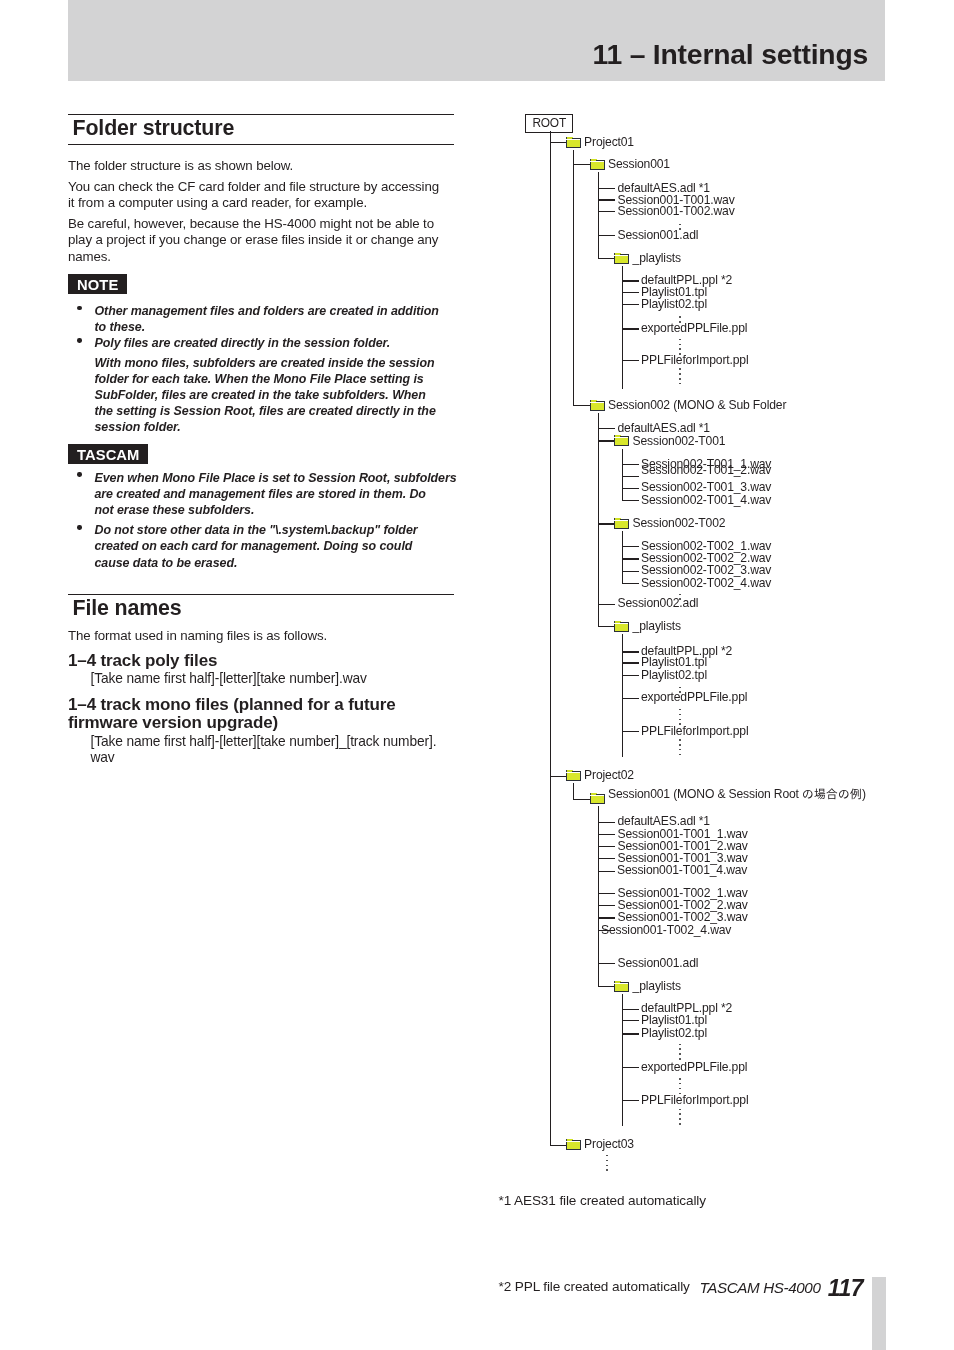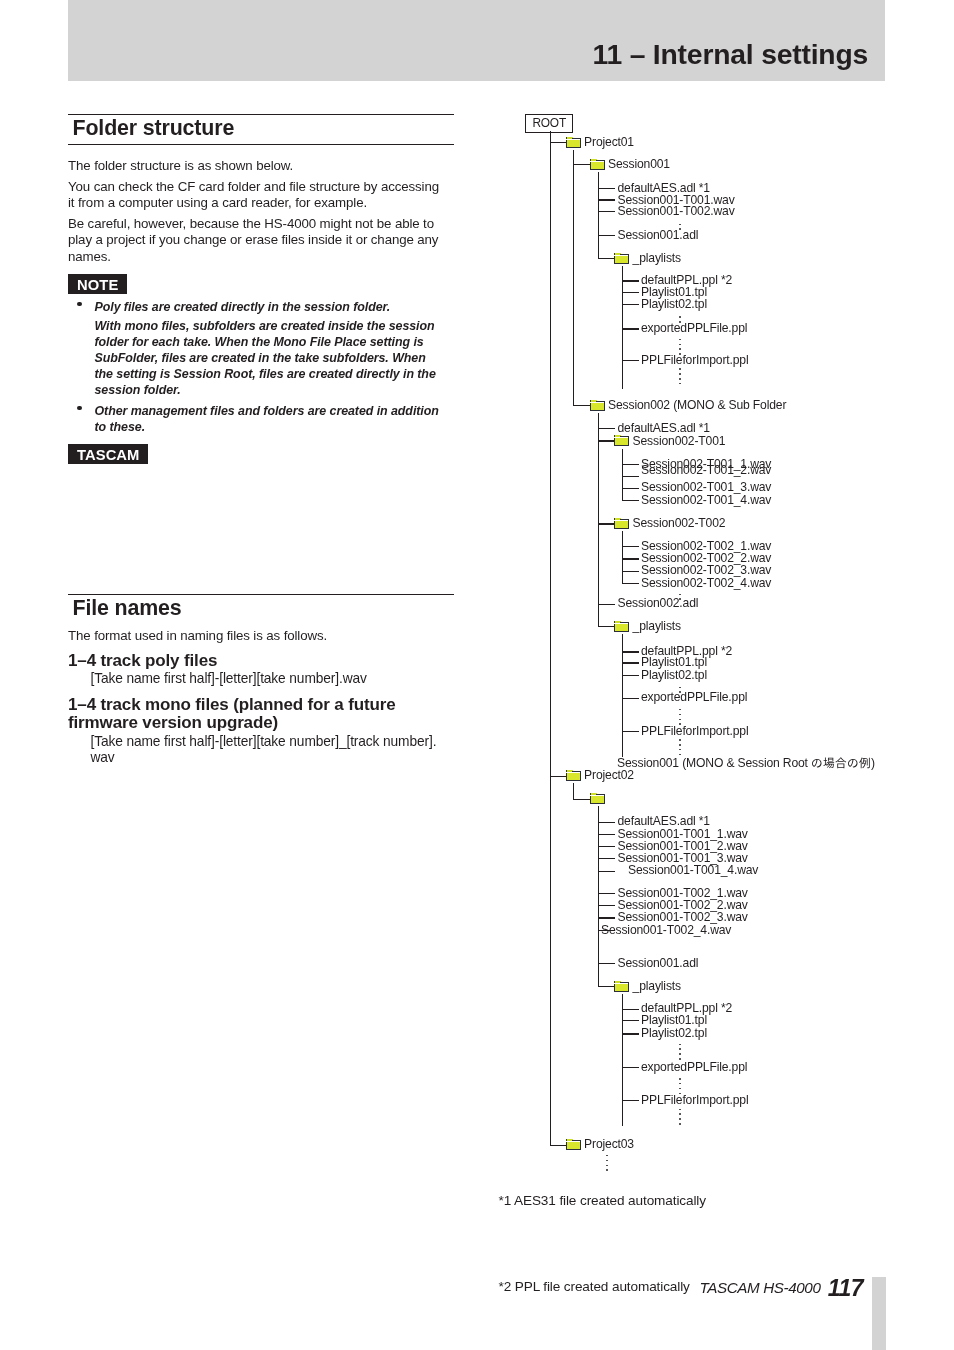--- a/index.html
+++ b/index.html
@@ -66,33 +66,41 @@
       <div class="ttl">Folder structure</div>
       <div class="rule-bot"></div>
     </div>
 
     <p class="body" style="top:158px;">The folder structure is as shown below.</p>
     <p class="body" style="top:178.5px;">You can check the CF card folder and file structure by accessing it from a computer using a card reader, for example.</p>
     <p class="body" style="top:215.5px;">Be careful, however, because the HS-4000 might not be able to play a project if you change or erase files inside it or change any names.</p>
 
     <div class="tagbox" style="top:274.2px;left:0;">NOTE</div>
     <ul class="bul" style="top:298.7px;">
+      <li style="margin-top:4.6px;">
+          <span class="dot">•</span>
+        <p>Other management files and folders are created in addition to these.</p>
+      </li>
       <li>
           <span class="dot">•</span>
         <p>Poly files are created directly in the session folder.</p>
         <p style="margin-top:3.2px;">With mono files, subfolders are created inside the session folder for each take. When the Mono File Place setting is SubFolder, files are created in the take subfolders. When the setting is Session Root, files are created directly in the session folder.</p>
       </li>
-      <li style="margin-top:4.6px;">
-          <span class="dot">•</span>
-        <p>Other management files and folders are created in addition to these.</p>
-      </li>
     </ul>
 
     <div class="tagbox" style="top:444.2px;left:0;">TASCAM</div>
     <ul class="bul" style="top:469.5px;">
+      <li style="width:363.5px;">
+          <span class="dot">•</span>
+        <p>Even when Mono File Place is set to Session Root, subfolders are created and management files are stored in them. Do not&nbsp;erase these subfolders.</p>
+      </li>
+      <li style="margin-top:4.6px;width:327px;">
+          <span class="dot">•</span>
+        <p>Do not store other data in the "\.system\.backup" folder created on each card for management. Doing so could cause data to be erased.</p>
+      </li>
     </ul>
 
     <div class="sec-head" style="top:594px;">
       <div class="rule-top"></div>
       <div class="ttl">File names</div>
     </div>
 
     <p class="body" style="top:628px;">The format used in naming files is as follows.</p>
 
     <div class="subhead" style="top:652px;">1–4 track poly files</div>
@@ -295,21 +303,21 @@
         <div class="hline" style="left:73px;top:799px;height:1.2px;width:18.5px;"></div>
         <span class="folder" style="left:89.5px;top:792px;"><svg width="16" height="14" viewBox="0 0 16 14" shape-rendering="crispEdges">
             <rect x="0.3" y="0.8" width="6.6" height="2.7" fill="#cfe024"></rect>
             <rect x="0.3" y="0.8" width="0.8" height="2.7" fill="#3a3f47"></rect>
             <rect x="6.2" y="1.9" width="8.5" height="1.3" fill="#2b3038"></rect>
             <rect x="13.5" y="1.9" width="1.2" height="10.0" fill="#2b3038"></rect>
             <rect x="0.3" y="4.3" width="14.4" height="7.6" fill="#2b3038"></rect>
             <rect x="1.1" y="4.3" width="12.4" height="7.1" fill="#d8e72c"></rect>
             <rect x="0.3" y="3.3" width="13.2" height="1.0" fill="#ffffff"></rect>
           </svg></span>
-        <div class="tnode" style="left:108.1px;top:757px;margin-left:9px;">Session001 (MONO &amp; Session Root <svg class="cjk" width="11.6" height="11.6" viewBox="0 0 1000 1000" aria-label="の">
+        <div class="tnode" style="left:108.1px;top:788px;">Session001 (MONO &amp; Session Root <svg class="cjk" width="11.6" height="11.6" viewBox="0 0 1000 1000" aria-label="の">
             <g transform="translate(0,880) scale(1,-1)">
               <path d="M476 642C465 550 445 455 420 372C369 203 316 136 269 136C224 136 166 192 166 318C166 454 284 618 476 642ZM559 644C729 629 826 504 826 353C826 180 700 85 572 56C549 51 518 46 486 43L533 -31C770 0 908 140 908 350C908 553 759 718 525 718C281 718 88 528 88 311C88 146 177 44 266 44C359 44 438 149 499 355C527 448 546 550 559 644Z" fill="currentColor"></path>
             </g>
           </svg><svg class="cjk" width="11.6" height="11.6" viewBox="0 0 1000 1000" aria-label="場">
             <g transform="translate(0,880) scale(1,-1)">
               <path d="M497 621H819V542H497ZM497 754H819V675H497ZM429 810V485H889V810ZM331 429V364H471C423 282 350 211 271 163C287 153 312 129 323 117C368 148 414 187 454 232H555C500 141 412 51 329 6C347 -6 367 -25 379 -41C472 18 571 128 624 232H721C679 124 605 14 523 -41C543 -51 566 -69 579 -84C665 -18 743 111 783 232H861C848 74 834 10 816 -8C809 -17 800 -19 786 -19C772 -19 738 -18 701 -14C711 -31 717 -58 718 -76C757 -78 796 -78 817 -76C841 -74 859 -69 875 -51C902 -22 918 56 934 264C935 274 936 294 936 294H503C519 316 533 340 546 364H961V429ZM34 178 63 103C147 144 257 198 359 249L343 315L241 269V552H349V624H241V832H170V624H53V552H170V237C118 214 71 193 34 178Z" fill="currentColor"></path>
             </g>
           </svg><svg class="cjk" width="11.6" height="11.6" viewBox="0 0 1000 1000" aria-label="合">
             <g transform="translate(0,880) scale(1,-1)">
               <path d="M248 513V446H753V513ZM498 764C592 636 768 495 924 412C937 434 956 460 974 479C815 550 639 689 532 838H455C377 708 209 555 34 466C50 450 71 424 81 407C252 499 415 642 498 764ZM196 320V-81H270V-39H732V-81H808V320ZM270 28V252H732V28Z" fill="currentColor"></path>
@@ -325,21 +333,21 @@
           </svg>)</div>
         <div class="hline" style="left:97.5px;top:822px;height:1.2px;width:17.799999999999997px;"></div>
         <div class="tnode" style="left:117.5px;top:815.3000000000001px;">defaultAES.adl *1</div>
         <div class="hline" style="left:97.5px;top:834px;height:1.2px;width:17.799999999999997px;"></div>
         <div class="tnode" style="left:117.5px;top:827.6px;">Session001-T001_1.wav</div>
         <div class="hline" style="left:97.5px;top:846px;height:1.2px;width:17.799999999999997px;"></div>
         <div class="tnode" style="left:117.5px;top:839.8000000000001px;">Session001-T001_2.wav</div>
         <div class="hline" style="left:97.5px;top:858px;height:1.2px;width:17.799999999999997px;"></div>
         <div class="tnode" style="left:117.5px;top:852.1px;">Session001-T001_3.wav</div>
         <div class="hline" style="left:97.5px;top:871px;height:1.2px;width:17.799999999999997px;"></div>
-        <div class="tnode" style="left:128px;top:864.3000000000001px;text-align:right;">Session001-T001_4.wav</div>
+        <div class="tnode" style="left:117px;top:864.3000000000001px;text-align:right;">Session001-T001_4.wav</div>
         <div class="hline" style="left:97.5px;top:893px;height:1.2px;width:17.799999999999997px;"></div>
         <div class="tnode" style="left:117.5px;top:886.8000000000001px;">Session001-T002_1.wav</div>
         <div class="hline" style="left:97.5px;top:905px;height:1.2px;width:17.799999999999997px;"></div>
         <div class="tnode" style="left:117.5px;top:899px;">Session001-T002_2.wav</div>
         <div class="hline" style="left:97.5px;top:917px;height:2px;width:17.799999999999997px;"></div>
         <div class="tnode" style="left:117.5px;top:911.3000000000001px;">Session001-T002_3.wav</div>
         <div class="hline" style="left:97.5px;top:930px;height:1.2px;width:17.799999999999997px;"></div>
         <div class="tnode" style="left:101px;top:923.6px;">Session001-T002_4.wav</div>
         <div class="hline" style="left:97.5px;top:963px;height:1.2px;width:17.799999999999997px;"></div>
         <div class="tnode" style="left:117.5px;top:956.8000000000001px;">Session001.adl</div>

